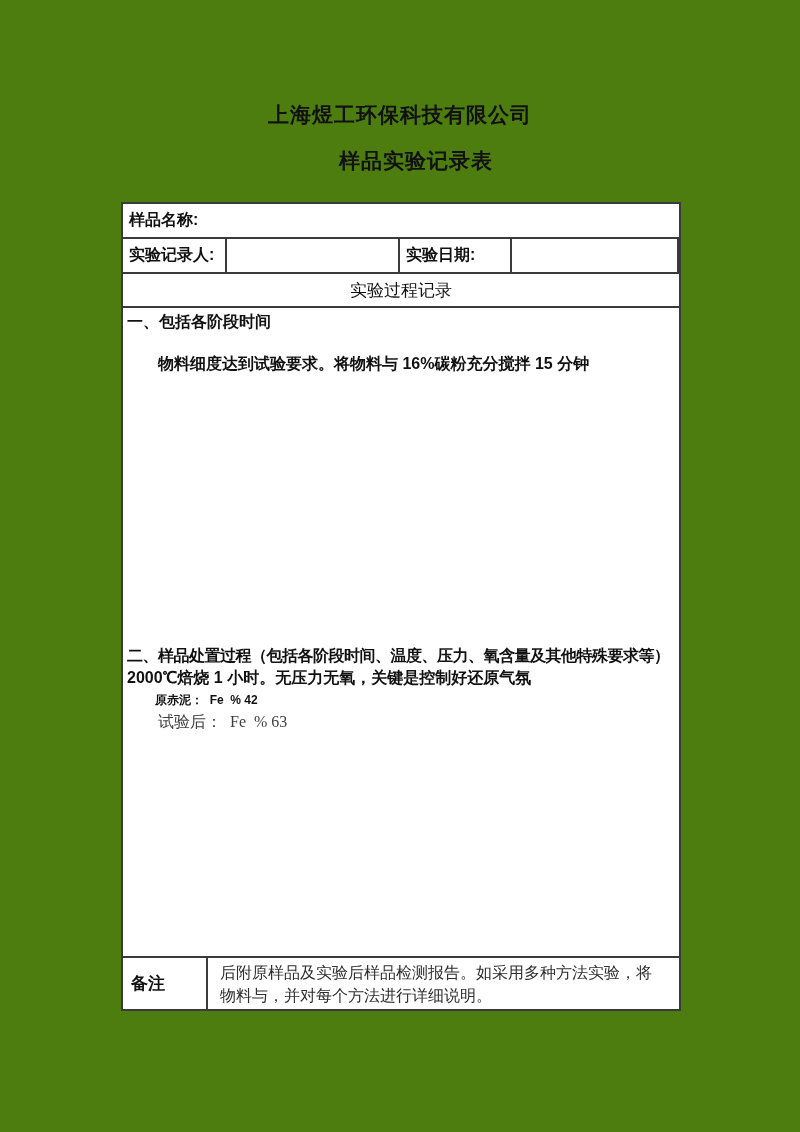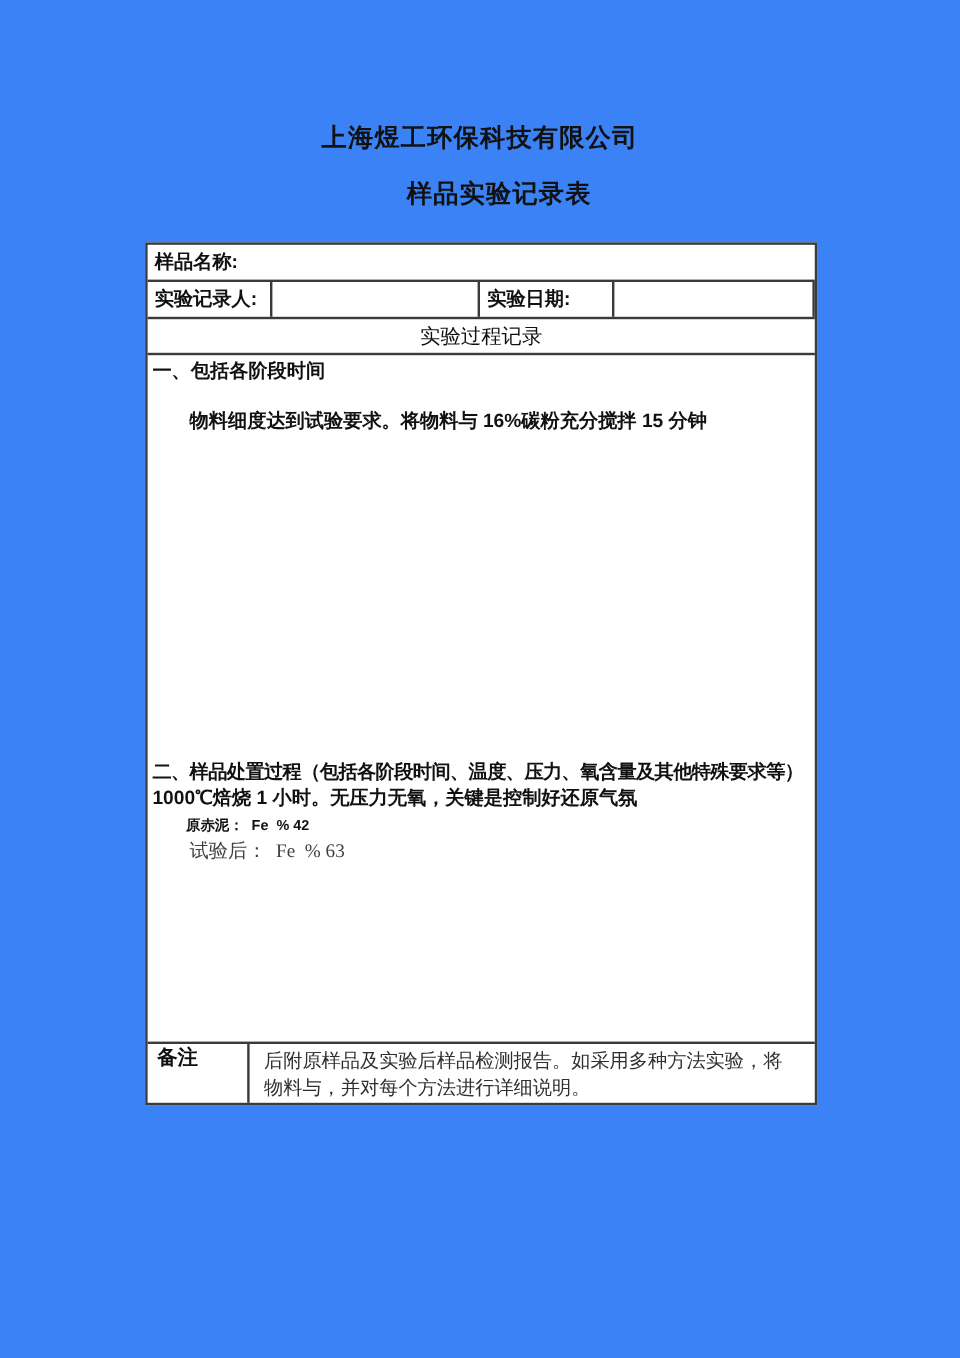--- a/index.html
+++ b/index.html
@@ -10,21 +10,21 @@
   body {
     width: 800px;
     height: 1132px;
     font-family: "Liberation Sans", sans-serif;
     color: #111111;
   }
   .page {
     position: relative;
     width: 800px;
     height: 1132px;
-    background: #3b82f6;
+    background: #4d7c0f;
     overflow: hidden;
   }
   .doc-title {
     position: absolute;
     top: 101px;
     left: 0;
     width: 100%;
     text-align: center;
     font-size: 21px;
     font-weight: 700;
@@ -39,21 +39,21 @@
     font-size: 21px;
     font-weight: 700;
     letter-spacing: 1px;
     margin-left: 16px;
   }
   .form-table {
     position: absolute;
     left: 121px;
     top: 202px;
     width: 560px;
-    height: 719px;
+    height: 809px;
     border: 2px solid #3a3a3a;
     box-sizing: border-box;
     display: flex;
     flex-direction: column;
     background: #ffffff;
   }
   .row {
     box-sizing: border-box;
     border-bottom: 2px solid #3a3a3a;
   }
@@ -156,21 +156,21 @@
   }
   .row-remark {
     flex: 1;
     display: flex;
   }
   .remark-label-cell {
     width: 85px;
     box-sizing: border-box;
     border-right: 2px solid #3a3a3a;
     display: flex;
-    align-items: flex-start;
+    align-items: center;
     padding-left: 8px;
     font-weight: 700;
     font-size: 17px;
   }
   .remark-body-cell {
     flex: 1;
     box-sizing: border-box;
     padding: 3px 14px 0 12px;
     font-family: "Liberation Serif", serif;
     font-weight: 400;
@@ -212,21 +212,21 @@
 
     <div class="row row-content">
 
       <div class="sec1">
         <div class="sec-heading">一、包括各阶段时间</div>
         <div class="sec1-body">物料细度达到试验要求。将物料与 16%碳粉充分搅拌 15 分钟</div>
       </div>
 
       <div class="sec2">
         <div class="sec-heading tight">二、样品处置过程（包括各阶段时间、温度、压力、氧含量及其他特殊要求等）</div>
-        <div class="s2-line2">1000℃焙烧 1 小时。无压力无氧，关键是控制好还原气氛</div>
+        <div class="s2-line2">2000℃焙烧 1 小时。无压力无氧，关键是控制好还原气氛</div>
         <div class="s2-before">原赤泥：  Fe  % 42</div>
         <div class="s2-after">试验后：  Fe  % 63</div>
       </div>
 
     </div>
 
     <div class="row row-remark">
       <div class="remark-label-cell">
         <span>备注</span>
       </div>

